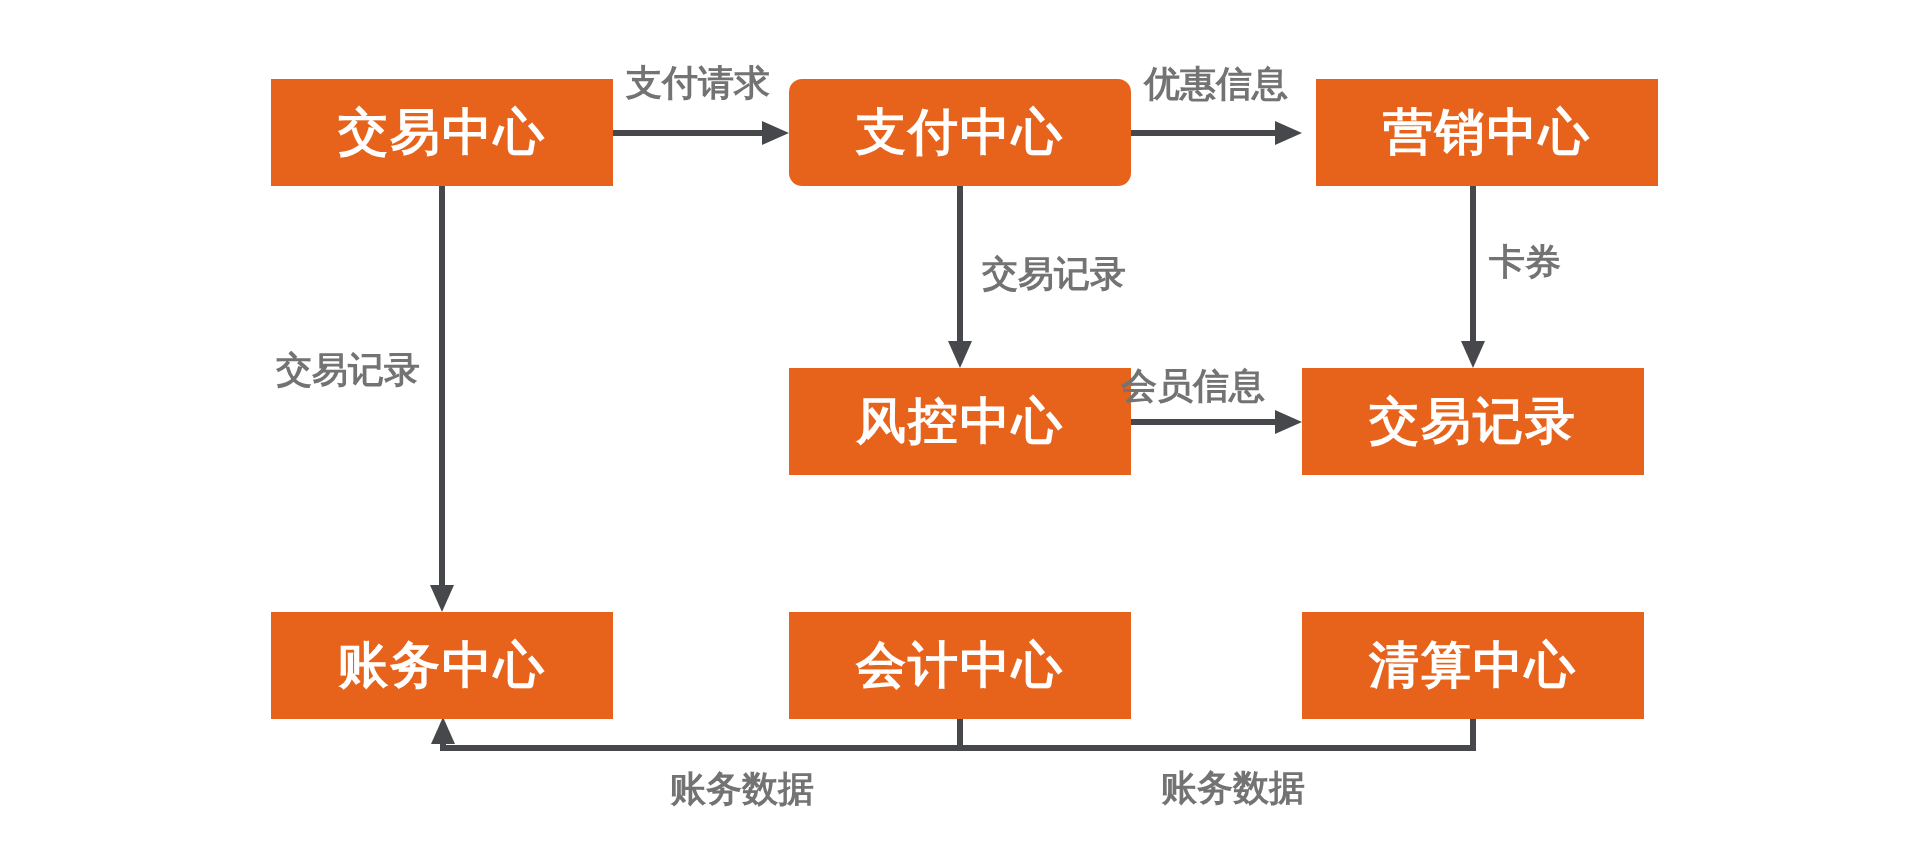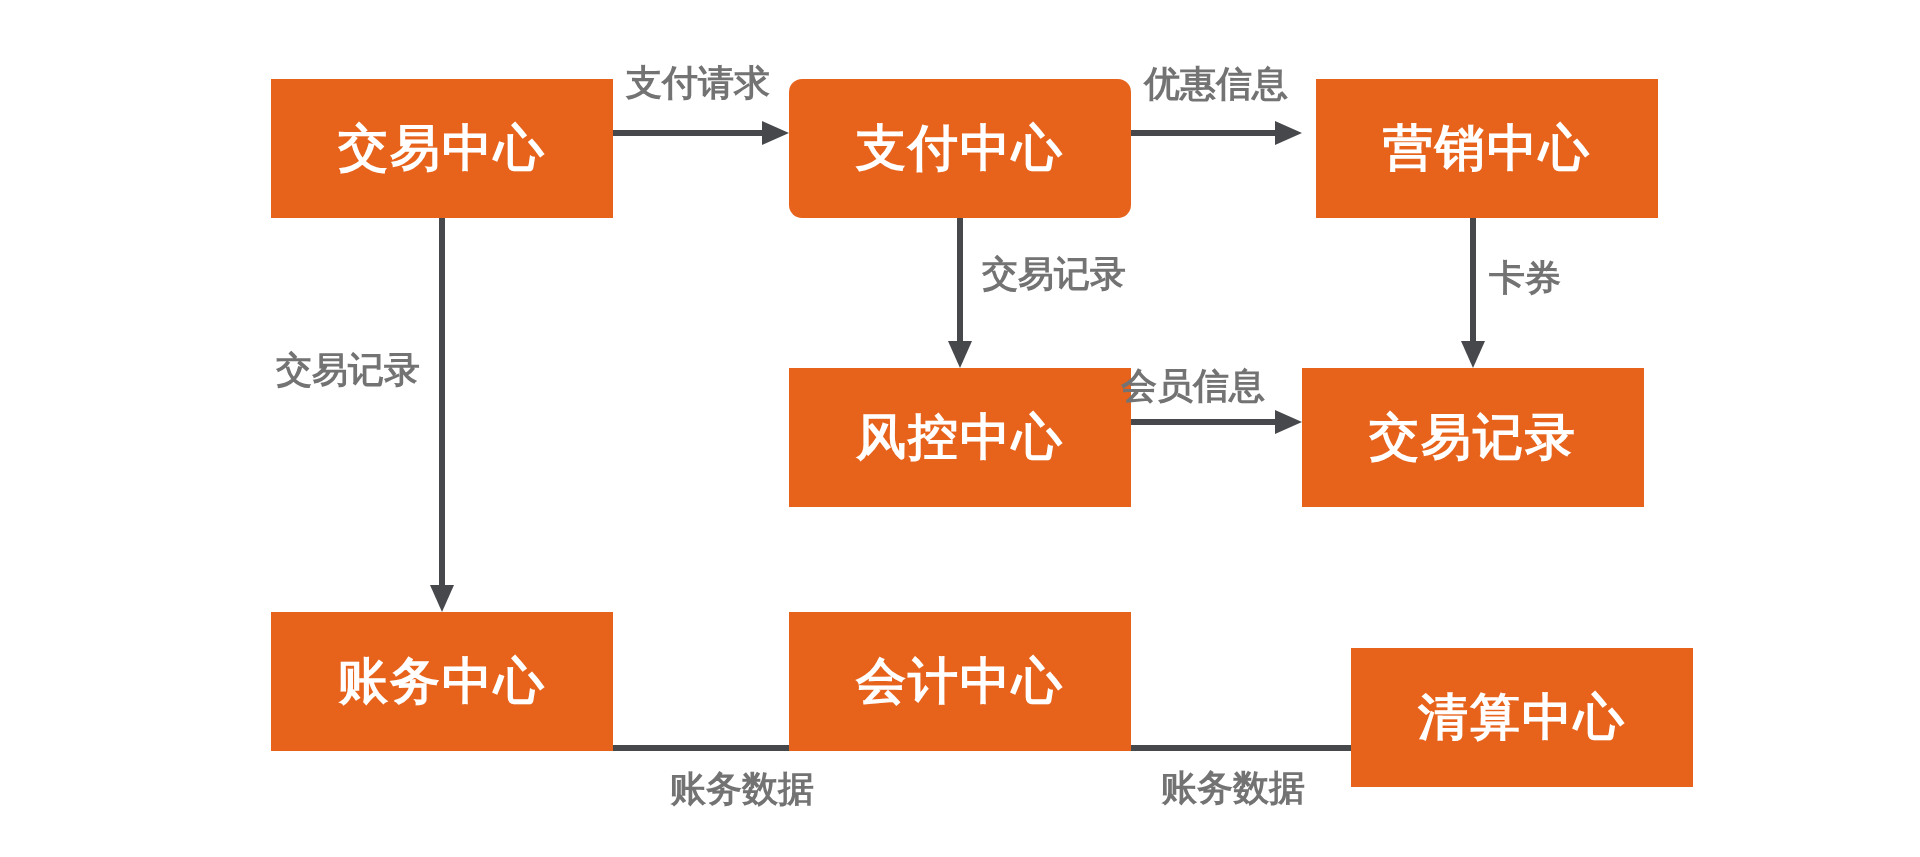--- a/index.html
+++ b/index.html
@@ -8,21 +8,21 @@
     width:1920px;height:857px;
     background:#ffffff;
     font-family:"Liberation Sans","DejaVu Sans",sans-serif;
     overflow:hidden;
   }
   .connector-layer{
     position:absolute;left:0;top:0;width:1920px;height:857px;
   }
   .node{
     position:absolute;
-    width:342px;height:139px;
+    width:342px;height:107px;
     background:#E7631C;
     color:#ffffff;
     display:flex;align-items:center;justify-content:center;
     font-size:50px;font-weight:700;
     letter-spacing:2px;
     white-space:nowrap;
   }
   .edge-label{
     position:absolute;
     transform:translate(-50%,-50%);
@@ -31,26 +31,26 @@
     white-space:nowrap;
   }
   
   .n-trade     {left:271px; top:79px;}
   .n-payment   {left:789px; top:79px;border-radius:13px;}
   .n-marketing {left:1302px;top:79px;margin-left:14px;}
   .n-risk      {left:789px; top:368px;}
   .n-member    {left:1302px;top:368px;}
   .n-account   {left:271px; top:612px;}
   .n-bookkeep  {left:789px; top:612px;}
-  .n-clearing  {left:1351px;top:612px;margin-top:36px;}
+  .n-clearing  {left:1302px;top:612px;}
   
   .l-pay-request {left:698px; top:83px;}
   .l-promo-info  {left:1216px;top:84px;}
   .l-risk-consult{left:1054px;top:274px;}
-  .l-card-coupon {left:1525px;top:278px;}
+  .l-card-coupon {left:1525px;top:262px;}
   .l-member-info {left:1193px;top:386px;}
   .l-trade-record{left:348px; top:370px;}
   .l-acct-data-1 {left:742px; top:789px;}
   .l-acct-data-2 {left:1233px;top:788px;}
 </style>
 </head>
 <body>
 
 <div class="canvas">
 

